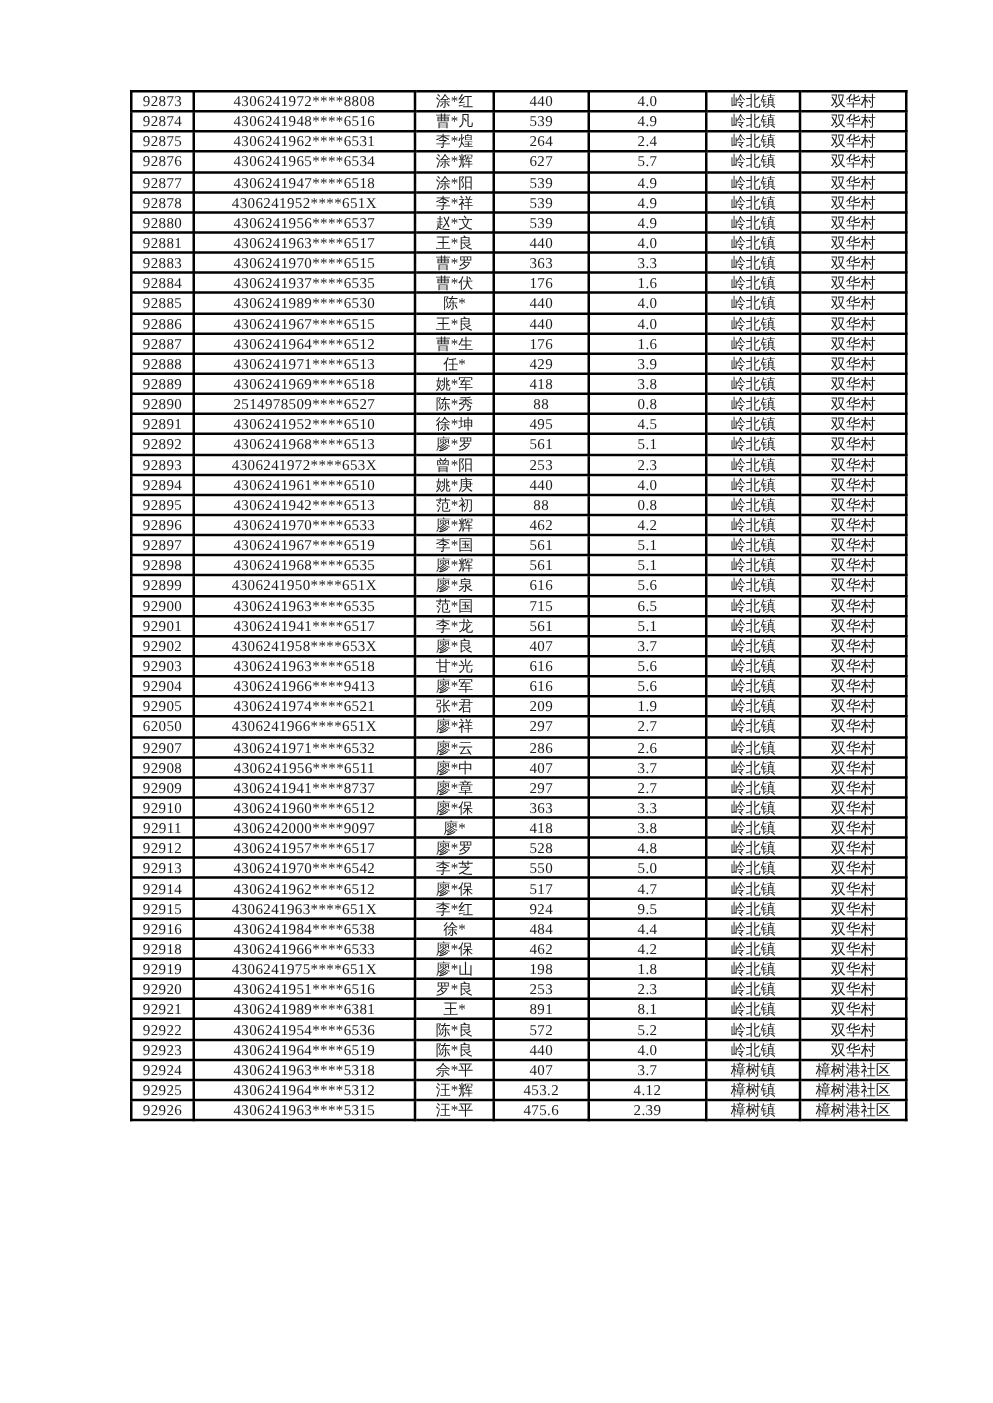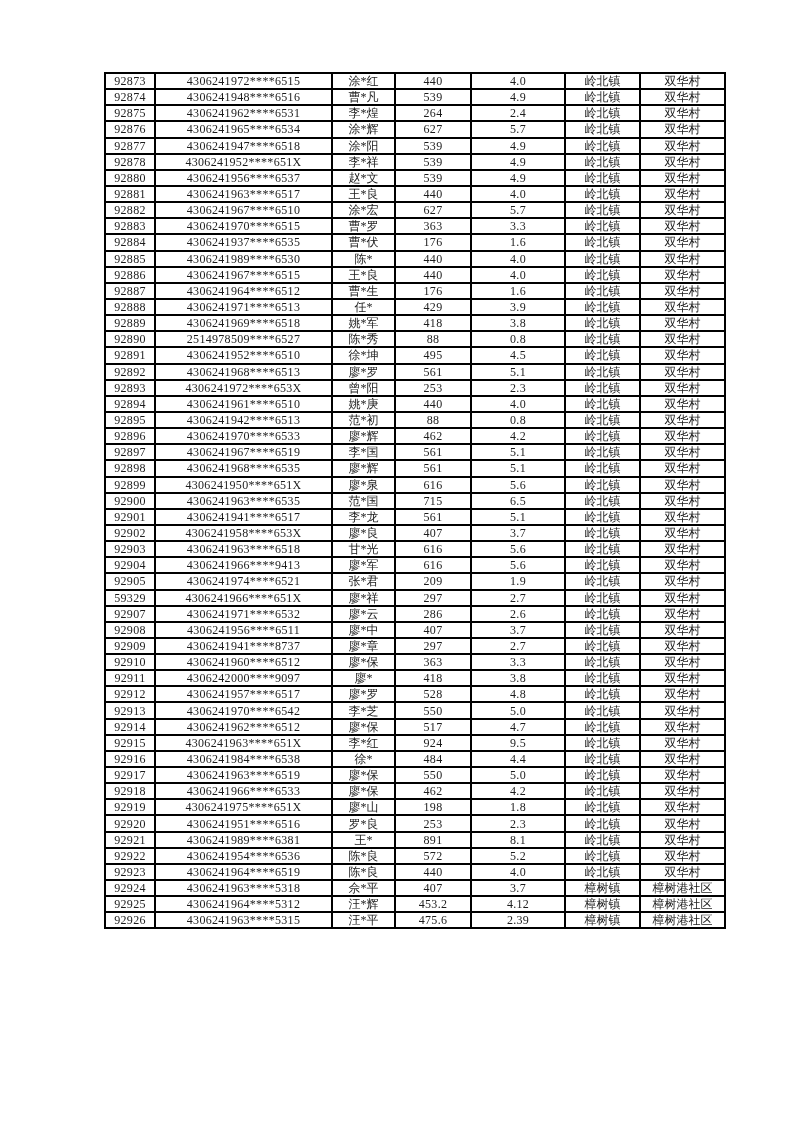--- a/index.html
+++ b/index.html
@@ -60,21 +60,21 @@
       <col class="col-idnum">
       <col class="col-name">
       <col class="col-amount">
       <col class="col-value">
       <col class="col-town">
       <col class="col-village">
     </colgroup>
     <tbody>
         <tr>
           <td class="num">92873</td>
-          <td class="num">4306241972****6515</td>
+          <td class="num">4306241972****8808</td>
           <td>涂*红</td>
           <td class="num">440</td>
           <td class="num">4.0</td>
           <td>岭北镇</td>
           <td>双华村</td>
         </tr>
         <tr>
           <td class="num">92874</td>
           <td class="num">4306241948****6516</td>
           <td>曹*凡</td>
@@ -131,29 +131,20 @@
         <tr>
           <td class="num">92881</td>
           <td class="num">4306241963****6517</td>
           <td>王*良</td>
           <td class="num">440</td>
           <td class="num">4.0</td>
           <td>岭北镇</td>
           <td>双华村</td>
         </tr>
         <tr>
-          <td class="num">92882</td>
-          <td class="num">4306241967****6510</td>
-          <td>涂*宏</td>
-          <td class="num">627</td>
-          <td class="num">5.7</td>
-          <td>岭北镇</td>
-          <td>双华村</td>
-        </tr>
-        <tr>
           <td class="num">92883</td>
           <td class="num">4306241970****6515</td>
           <td>曹*罗</td>
           <td class="num">363</td>
           <td class="num">3.3</td>
           <td>岭北镇</td>
           <td>双华村</td>
         </tr>
         <tr>
           <td class="num">92884</td>
@@ -347,21 +338,21 @@
         <tr>
           <td class="num">92905</td>
           <td class="num">4306241974****6521</td>
           <td>张*君</td>
           <td class="num">209</td>
           <td class="num">1.9</td>
           <td>岭北镇</td>
           <td>双华村</td>
         </tr>
         <tr>
-          <td class="num">59329</td>
+          <td class="num">62050</td>
           <td class="num">4306241966****651X</td>
           <td>廖*祥</td>
           <td class="num">297</td>
           <td class="num">2.7</td>
           <td>岭北镇</td>
           <td>双华村</td>
         </tr>
         <tr>
           <td class="num">92907</td>
           <td class="num">4306241971****6532</td>
@@ -442,29 +433,20 @@
           <td class="num">9.5</td>
           <td>岭北镇</td>
           <td>双华村</td>
         </tr>
         <tr>
           <td class="num">92916</td>
           <td class="num">4306241984****6538</td>
           <td>徐*</td>
           <td class="num">484</td>
           <td class="num">4.4</td>
-          <td>岭北镇</td>
-          <td>双华村</td>
-        </tr>
-        <tr>
-          <td class="num">92917</td>
-          <td class="num">4306241963****6519</td>
-          <td>廖*保</td>
-          <td class="num">550</td>
-          <td class="num">5.0</td>
           <td>岭北镇</td>
           <td>双华村</td>
         </tr>
         <tr>
           <td class="num">92918</td>
           <td class="num">4306241966****6533</td>
           <td>廖*保</td>
           <td class="num">462</td>
           <td class="num">4.2</td>
           <td>岭北镇</td>

